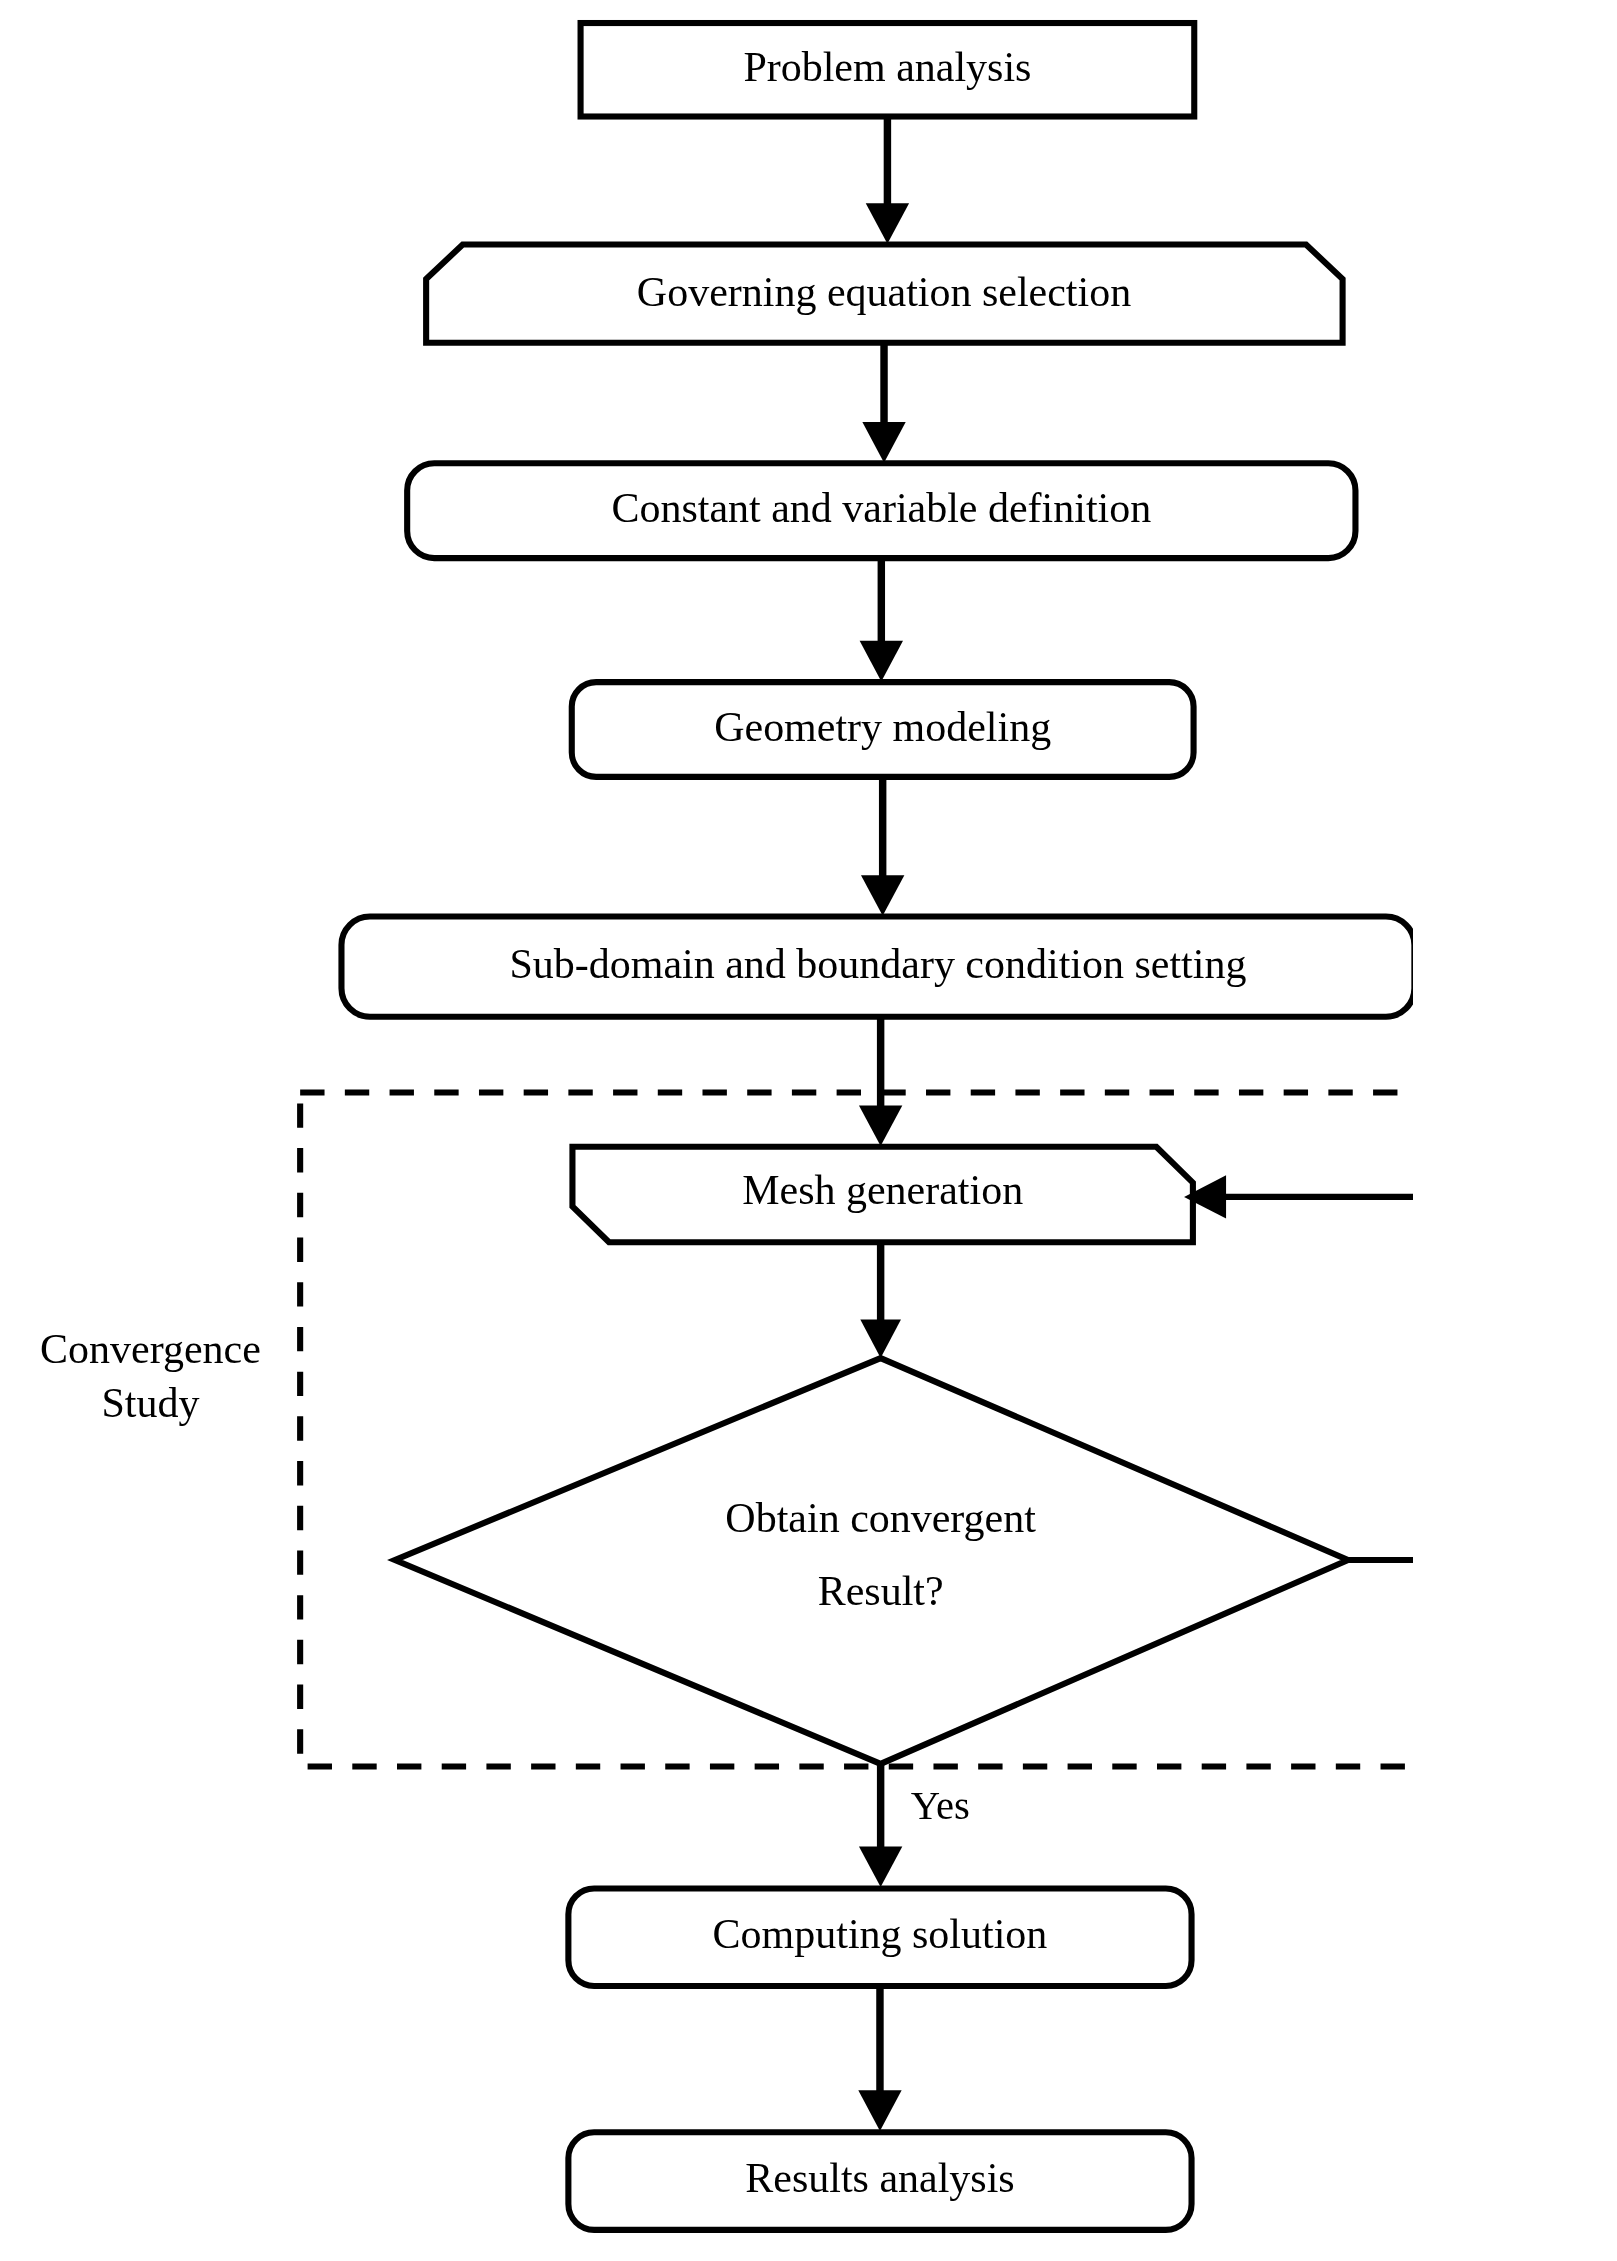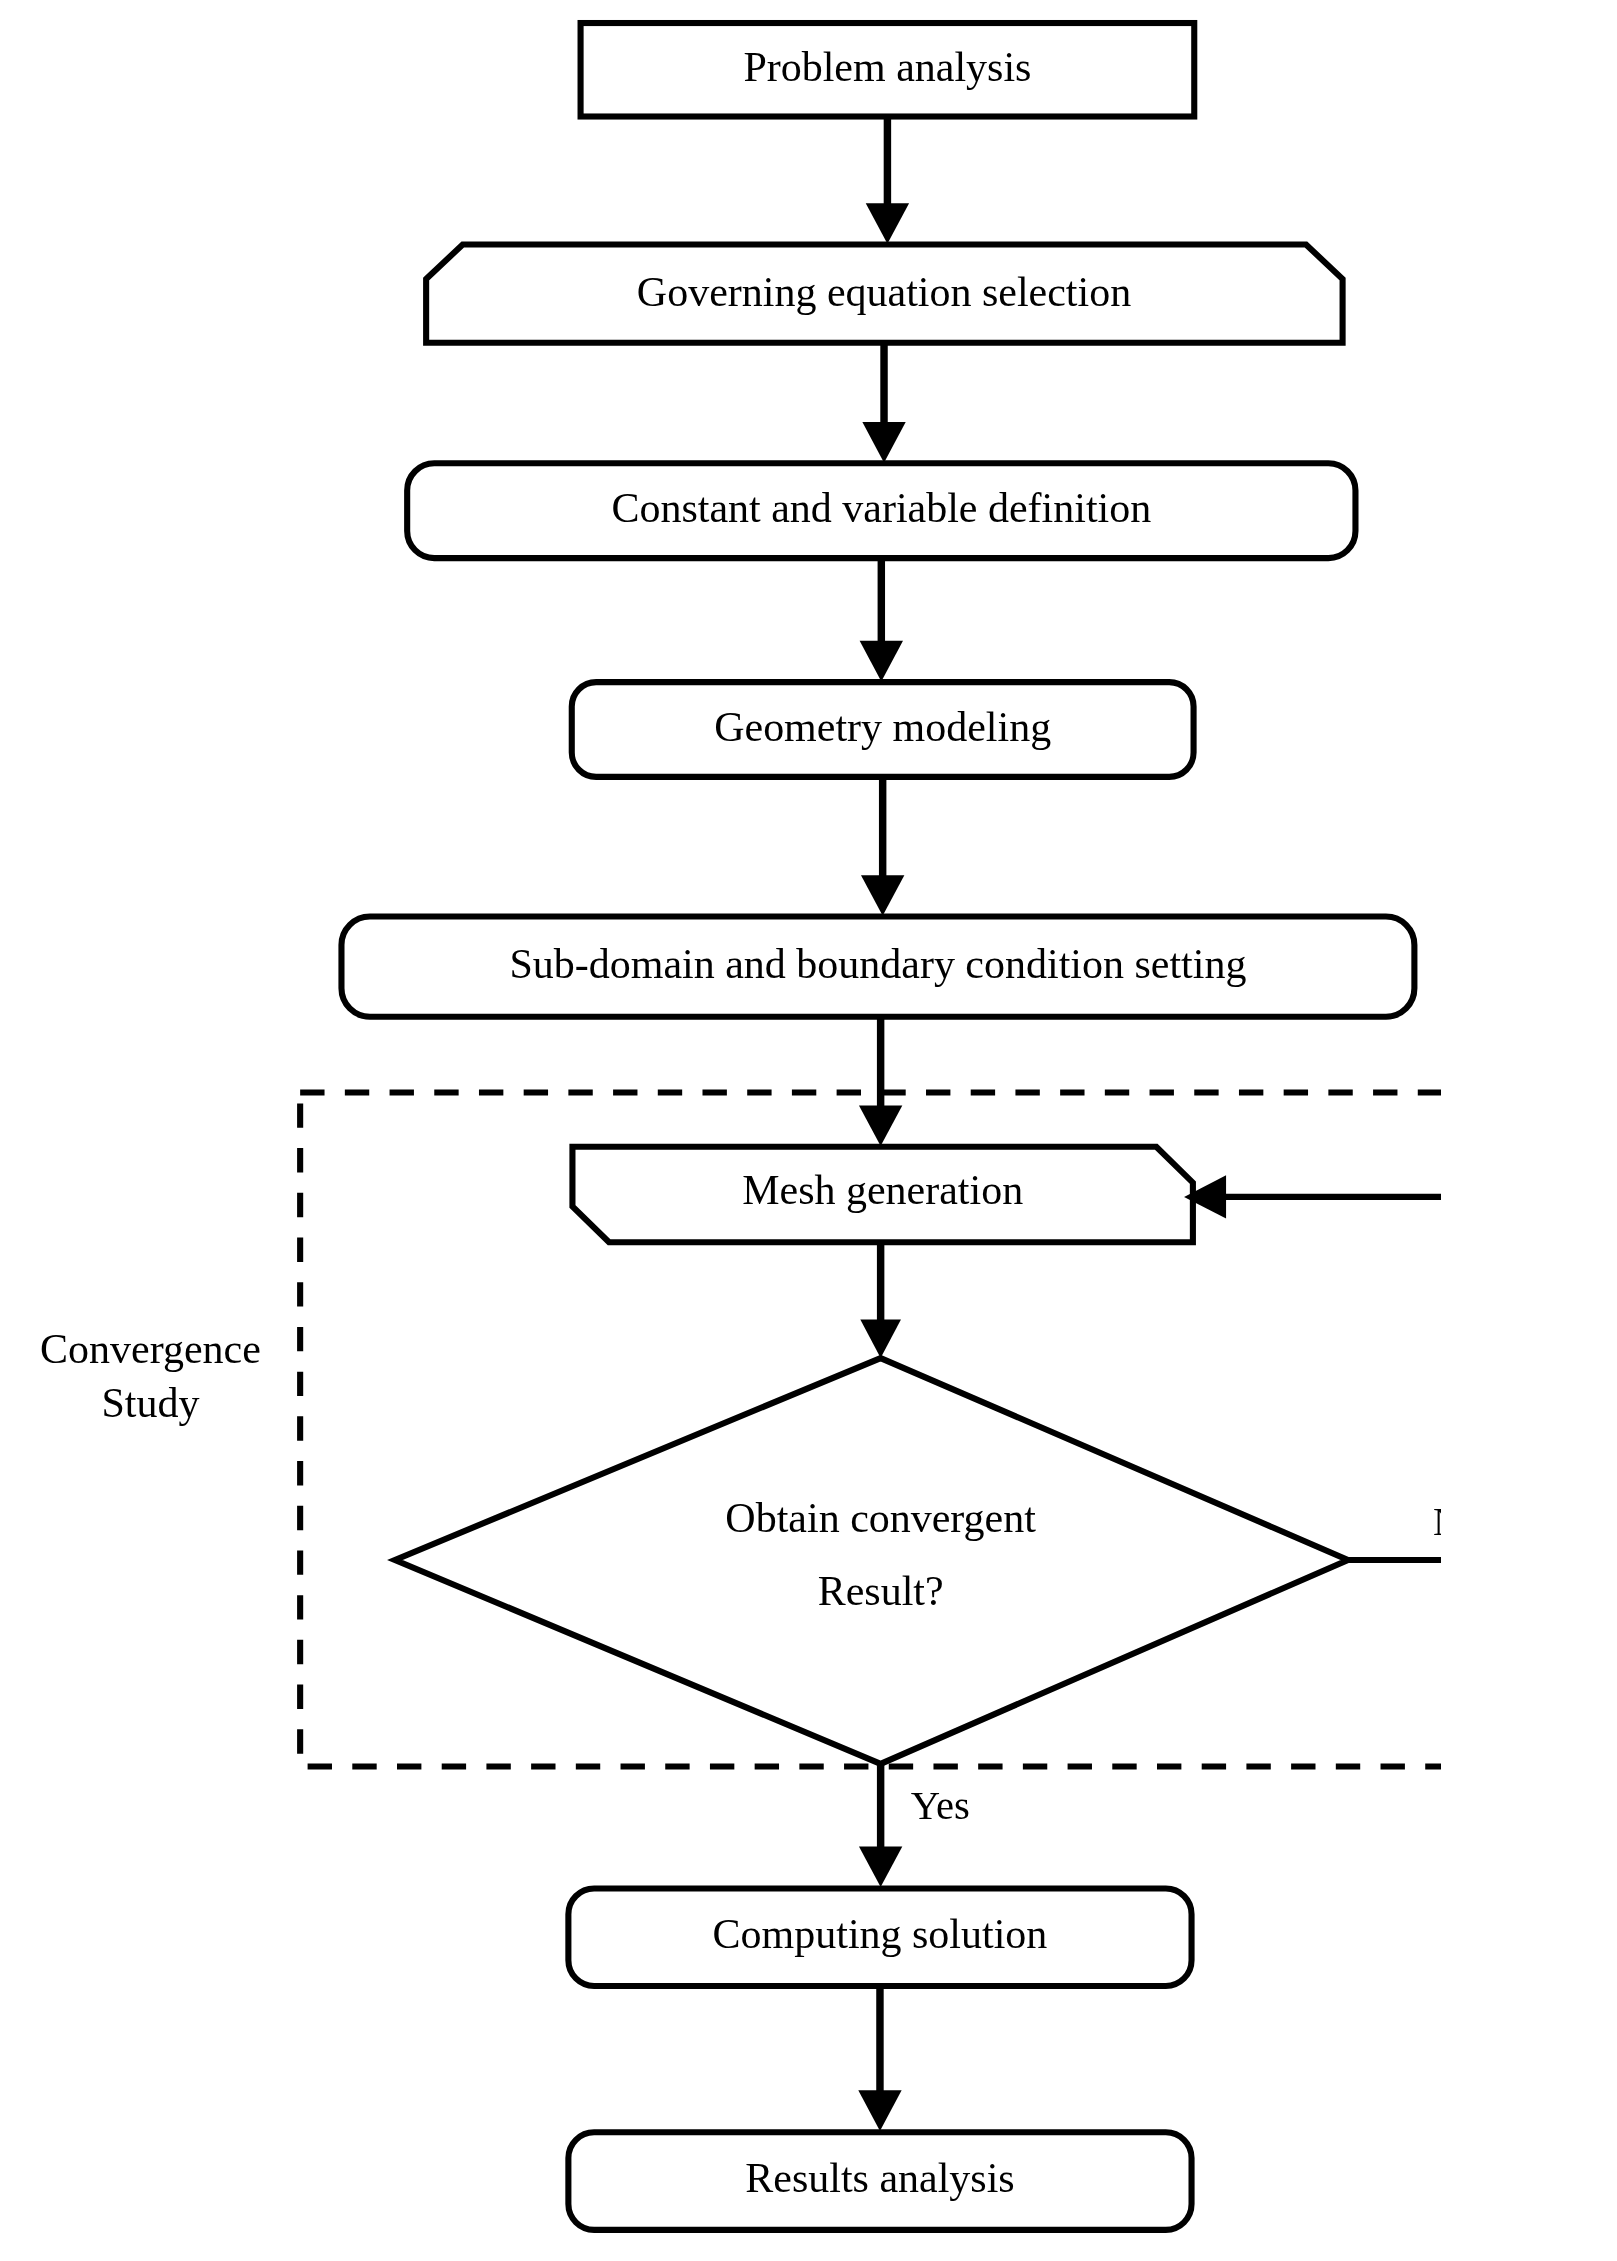--- a/index.html
+++ b/index.html
@@ -8,21 +8,20 @@
     padding: 0;
     background: #ffffff;
   }
   #page {
     position: relative;
     width: 1413px;
     height: 2261px;
     background: #ffffff;
     overflow: hidden;
     font-family: "Liberation Serif", "DejaVu Serif", serif;
-    padding-left: 28px;
   }
   #flow-svg {
     position: absolute;
     top: 0;
     left: 0;
     width: 1617px;
     height: 2261px;
   }
   .node-shape {
     fill: #ffffff;

